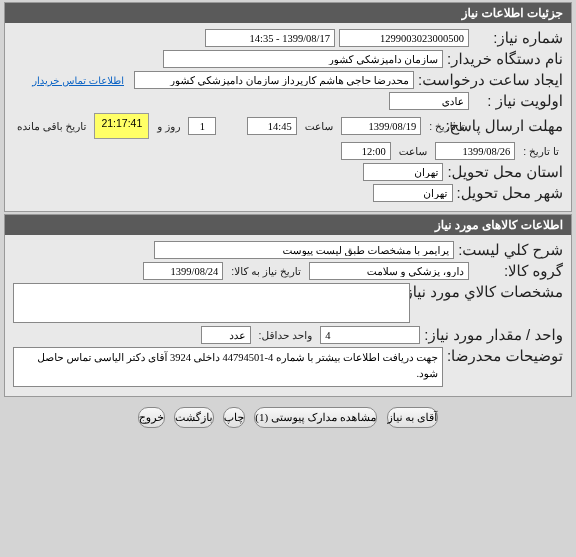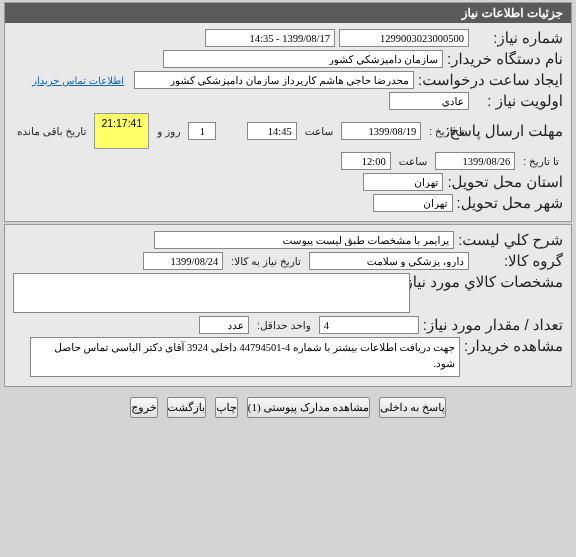--- a/index.html
+++ b/index.html
@@ -71,37 +71,37 @@
   text-decoration: underline;
   font-size: 10px;
   cursor: pointer;
   margin-right: 6px;
 }
 .yellow {
   background: #ffff66;
   border: 1px solid #999;
   padding: 1px 6px;
   font-size: 10.5px;
-  height: 36px;
+  height: 26px;
   line-height: 16px;
   display: inline-block;
 }
 .btn-row {
   text-align: center;
   padding: 8px;
 }
 .btn {
   border: 1px solid #888;
   background: linear-gradient(#f8f8f8,#e0e0e0);
   font-family: Tahoma;
   font-size: 11px;
   padding: 3px 0;
   margin: 0 3px;
   cursor: pointer;
-  border-radius: 2px;
+  border-radius: 10px;
 }
 </style>
 </head>
 <body>
 
 <div class="panel">
   <div class="panel-header">جزئیات اطلاعات نیاز</div>
   <div class="panel-body">
 
     <div class="row">
@@ -153,53 +153,54 @@
 
     <div class="row">
       <span class="label">شهر محل تحویل:</span>
       <input class="field w-sm" readonly="" value="تهران" style="">
     </div>
 
   </div>
 </div>
 
 <div class="panel">
+  <div class="panel-header">اطلاعات کالاهای مورد نیاز</div>
   <div class="panel-body">
 
     <div class="row">
       <span class="label">شرح کلي لیست:</span>
       <input class="field" style="width: 300px;" readonly="" value="پرایمر با مشخصات طبق لیست پیوست">
     </div>
 
     <div class="row">
       <span class="label">گروه کالا:</span>
       <input class="field" style="width: 160px;" readonly="" value="دارو، پزشکي و سلامت">
       <span class="label-sm">تاریخ نیاز به کالا:</span>
       <input class="field w-sm" readonly="" value="1399/08/24" style="">
     </div>
 
     <div class="row" style="align-items:flex-start">
       <span class="label">مشخصات کالاي مورد نیاز:</span>
       <textarea class="field" style="width: 430px; height: 40px;" readonly=""></textarea>
     </div>
 
     <div class="row">
-      <span class="label">تعداد / مقدار مورد نیاز:</span>
+      <span class="label">واحد / مقدار مورد نیاز:</span>
       <input class="field" style="width: 100px; text-align: left;" readonly="" value="4">
       <span class="label-sm">واحد حداقل:</span>
       <input class="field w-xs" readonly="" value="عدد" style="">
     </div>
 
     <div class="row" style="align-items:flex-start">
-      <span class="label">مشاهده خریدار:</span>
+      <span class="label">توضیحات محدرضا:</span>
       <textarea class="field" style="width: 430px; height: 40px;" readonly="">جهت دریافت اطلاعات بیشتر با شماره 4-44794501 داخلی 3924 آقای دکتر الیاسی تماس حاصل شود.</textarea>
     </div>
 
   </div>
 </div>
 
 <div class="btn-row">
-  <button class="btn">پاسخ به داخلی</button>
+  <button class="btn">آقای به نیاز</button>
   <button class="btn">مشاهده مدارک پیوستی (1)</button>
   <button class="btn">چاپ</button>
   <button class="btn">بازگشت</button>
   <button class="btn">خروج</button>
 </div>
 
 </body></html>

